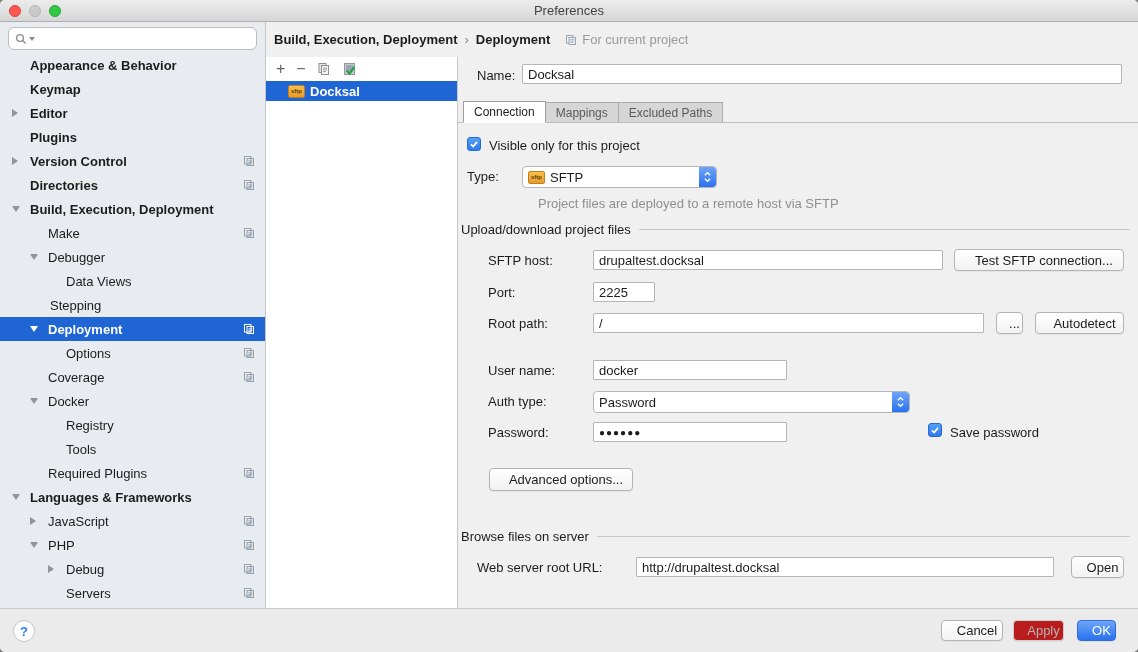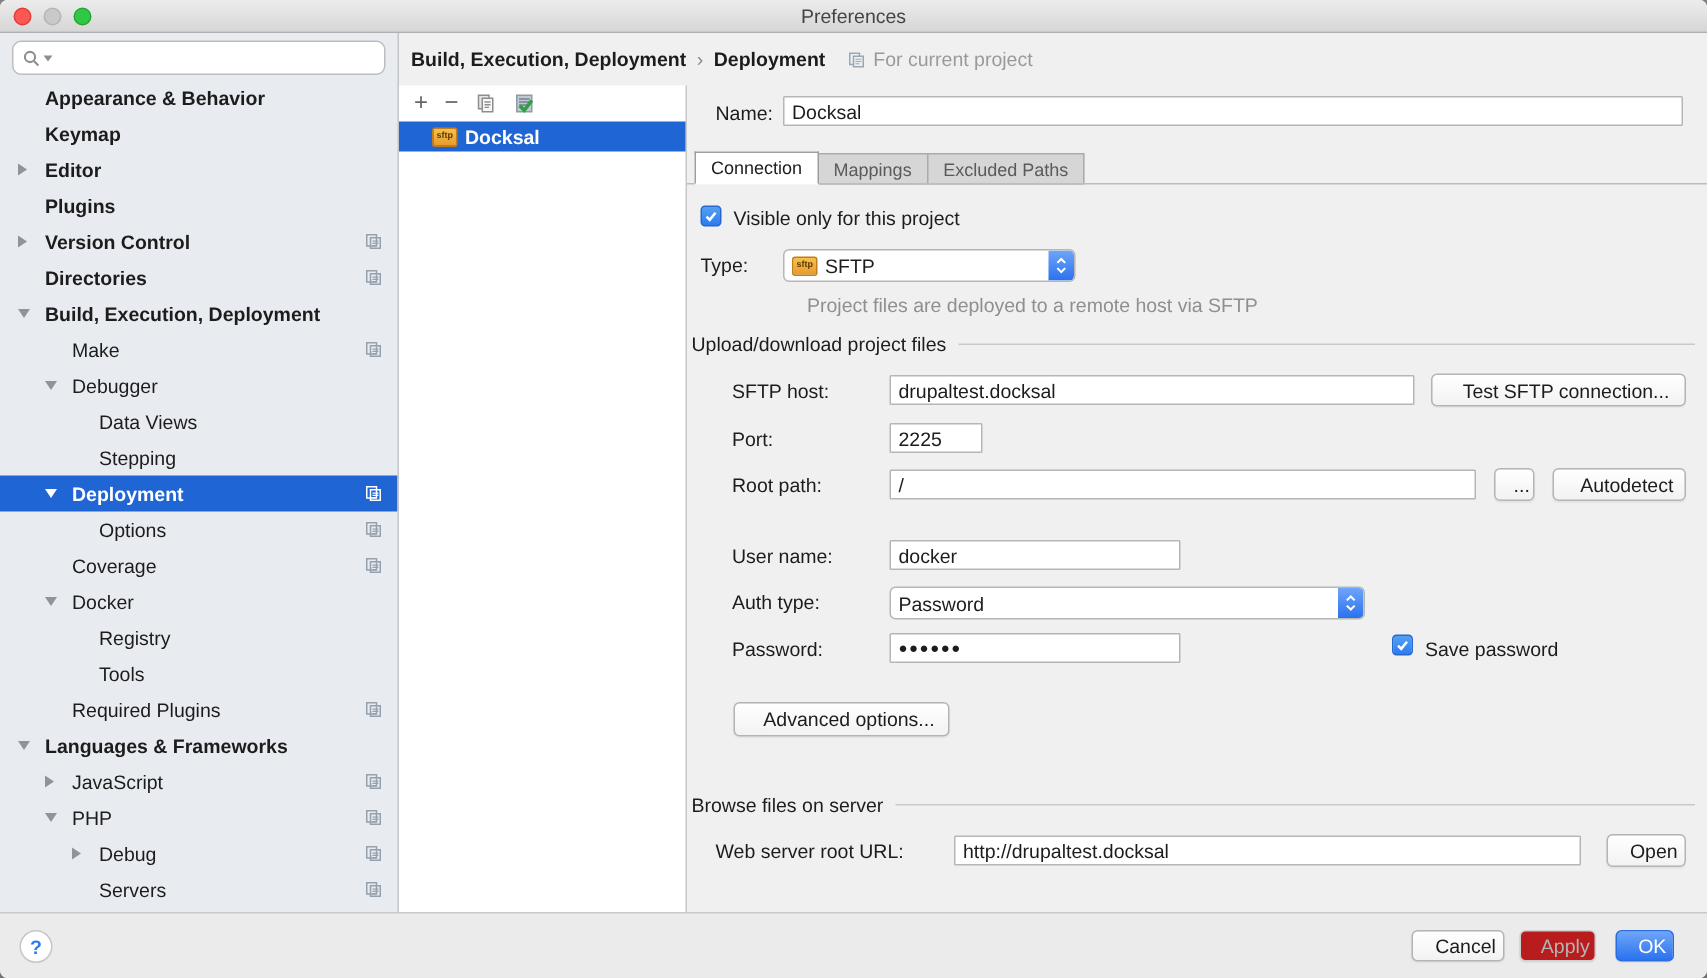--- a/index.html
+++ b/index.html
@@ -216,21 +216,21 @@
           <div class="trow" style="padding-left: 30px;">
             <span class="arrowslot">
               <span class="arr-down"></span>
             </span>
             <span class="label">Debugger</span>
           </div>
           <div class="trow" style="padding-left: 48px;">
             <span class="arrowslot"></span>
             <span class="label">Data Views</span>
           </div>
-          <div class="trow" style="padding-left: 48px;">
+          <div class="trow" style="padding-left: 32px;">
             <span class="arrowslot"></span>
             <span class="label">Stepping</span>
           </div>
           <div class="trow bold selected" style="padding-left: 30px;">
             <span class="arrowslot">
               <span class="arr-down"></span>
             </span>
             <span class="label">Deployment</span>
             <span class="badge">
               <svg width="12" height="12" viewBox="0 0 12 12">

